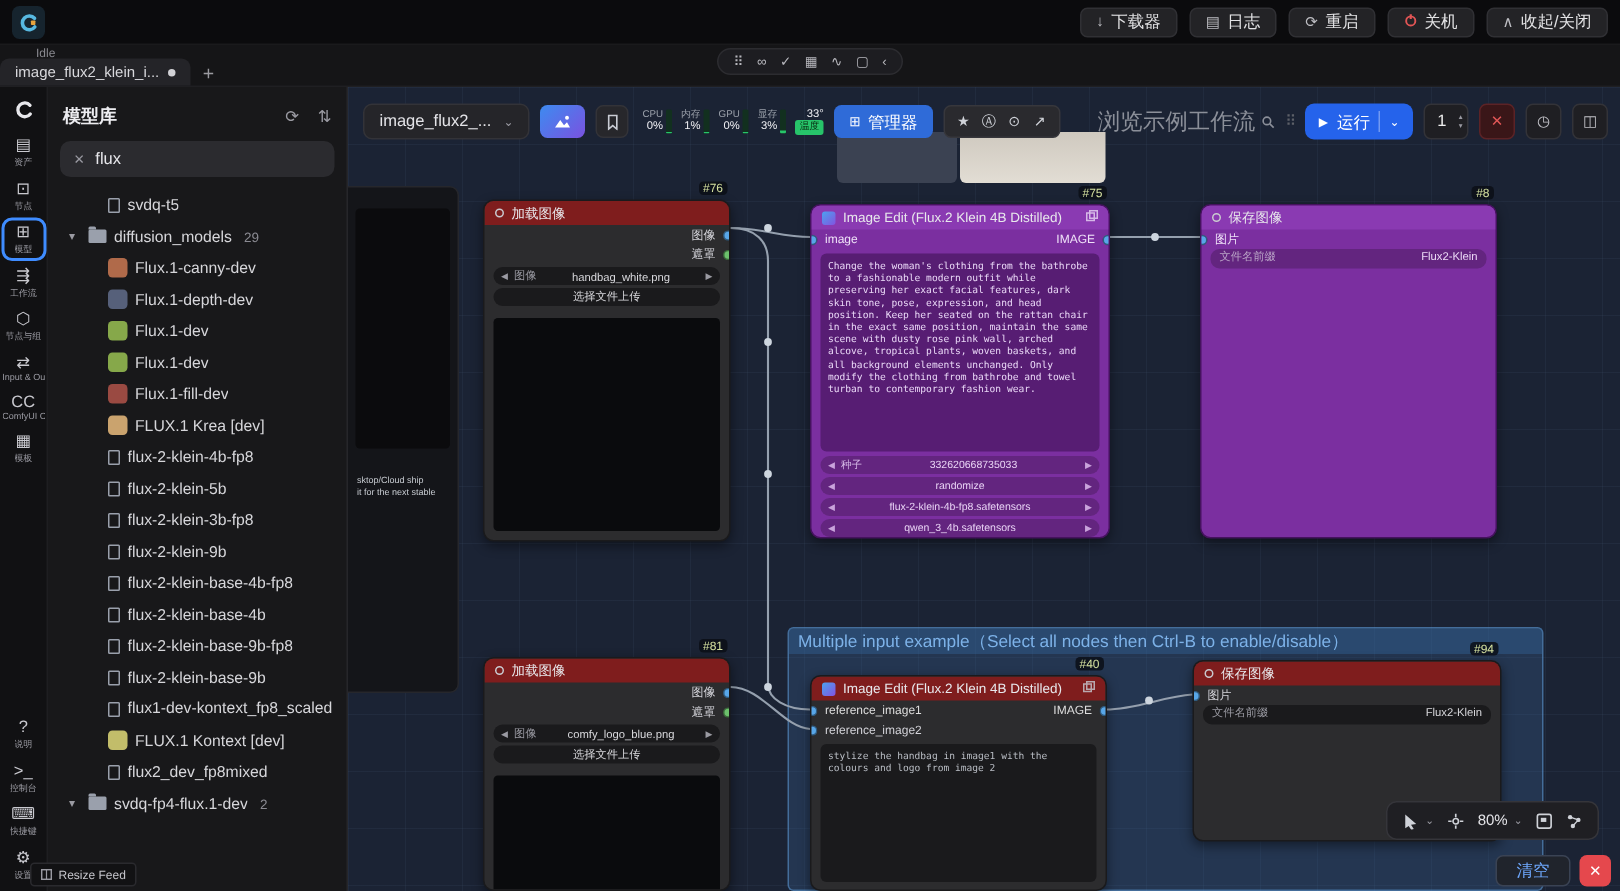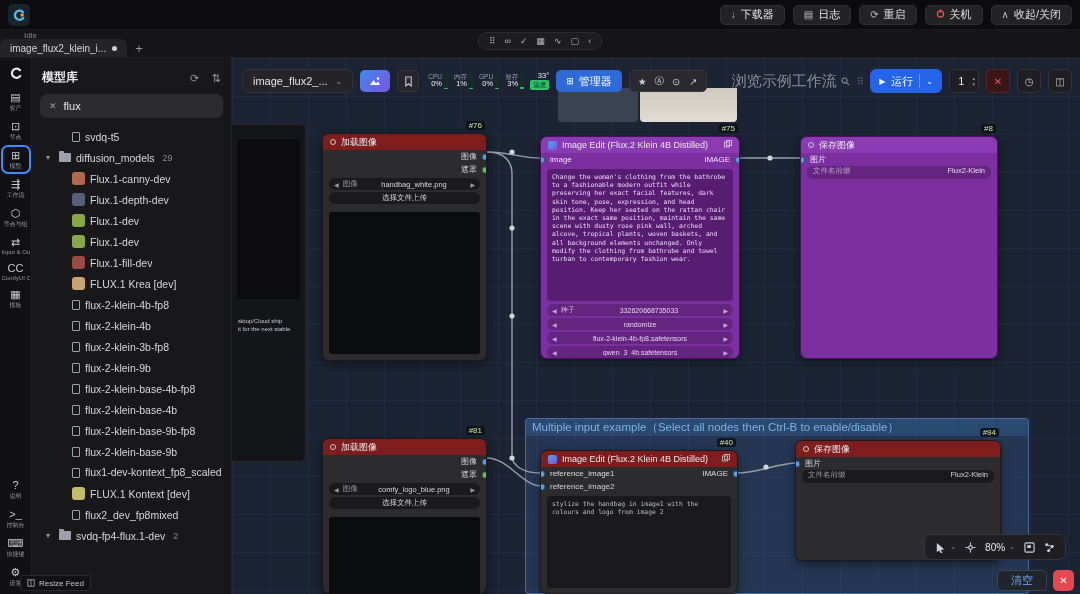--- a/index.html
+++ b/index.html
@@ -325,21 +325,21 @@
       <div class="tree-row ind2">
           <span class="thumb" style="background: rgb(202, 163, 110);"></span>
           <span class="tlabel">FLUX.1 Krea [dev]</span>
         </div>
       <div class="tree-row ind2">
           <span class="doc-ic"></span>
           <span class="tlabel">flux-2-klein-4b-fp8</span>
         </div>
       <div class="tree-row ind2">
           <span class="doc-ic"></span>
-          <span class="tlabel">flux-2-klein-4b</span>
+          <span class="tlabel">flux-2-klein-5b</span>
         </div>
       <div class="tree-row ind2">
           <span class="doc-ic"></span>
           <span class="tlabel">flux-2-klein-3b-fp8</span>
         </div>
       <div class="tree-row ind2">
           <span class="doc-ic"></span>
           <span class="tlabel">flux-2-klein-9b</span>
         </div>
       <div class="tree-row ind2">

